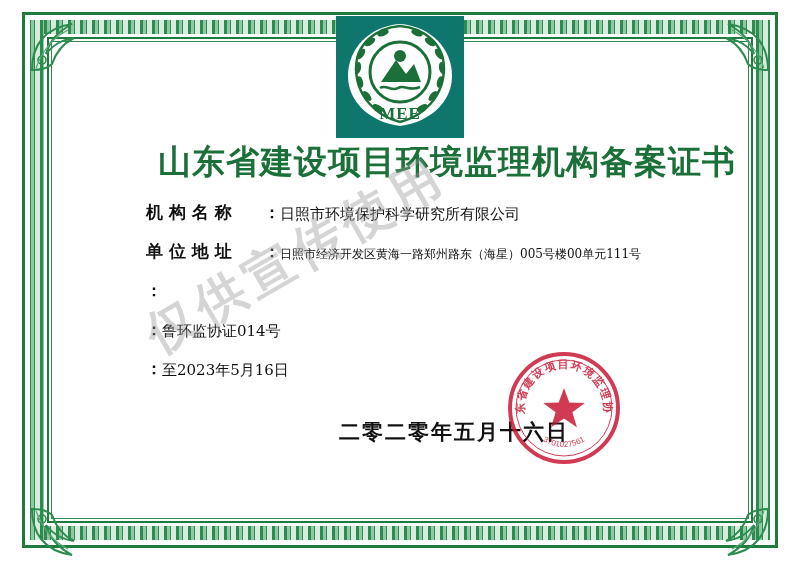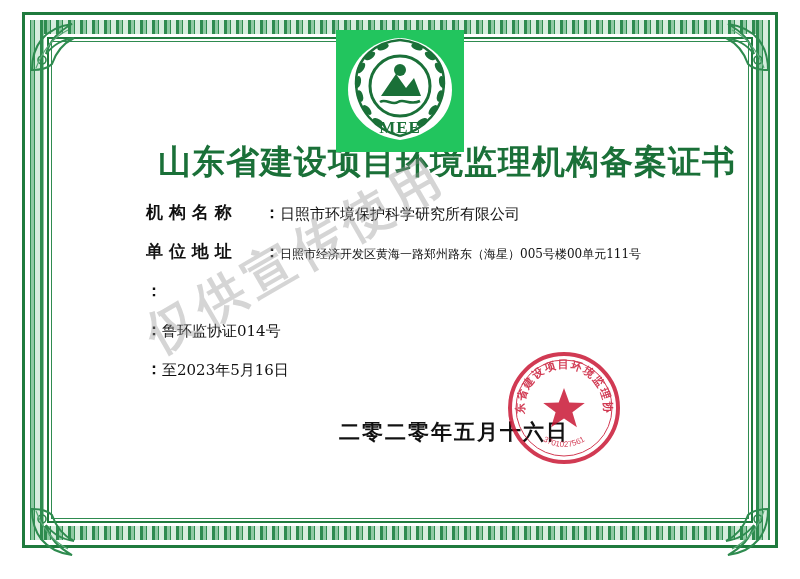--- a/index.html
+++ b/index.html
@@ -86,26 +86,26 @@
   .corner svg { display:block; }
   .corner-tl { left: 28px; top: 18px; }
   .corner-tr { right: 28px; top: 18px; transform: scaleX(-1); }
   .corner-bl { left: 28px; bottom: 18px; transform: scaleY(-1); }
   .corner-br { right: 28px; bottom: 18px; transform: scale(-1,-1); }
 
   
   .emblem {
     position: absolute;
     left: 50%;
-    top: 30px;
+    top: 16px;
     transform: translateX(-50%);
     width: 128px;
     height: 122px;
     z-index: 6;
-    background: #22c55e;
+    background: #0f766e;
   }
 
   
   .content {
     position: absolute;
     left: 0;
     right: 0;
     top: 0;
     z-index: 5;
   }

